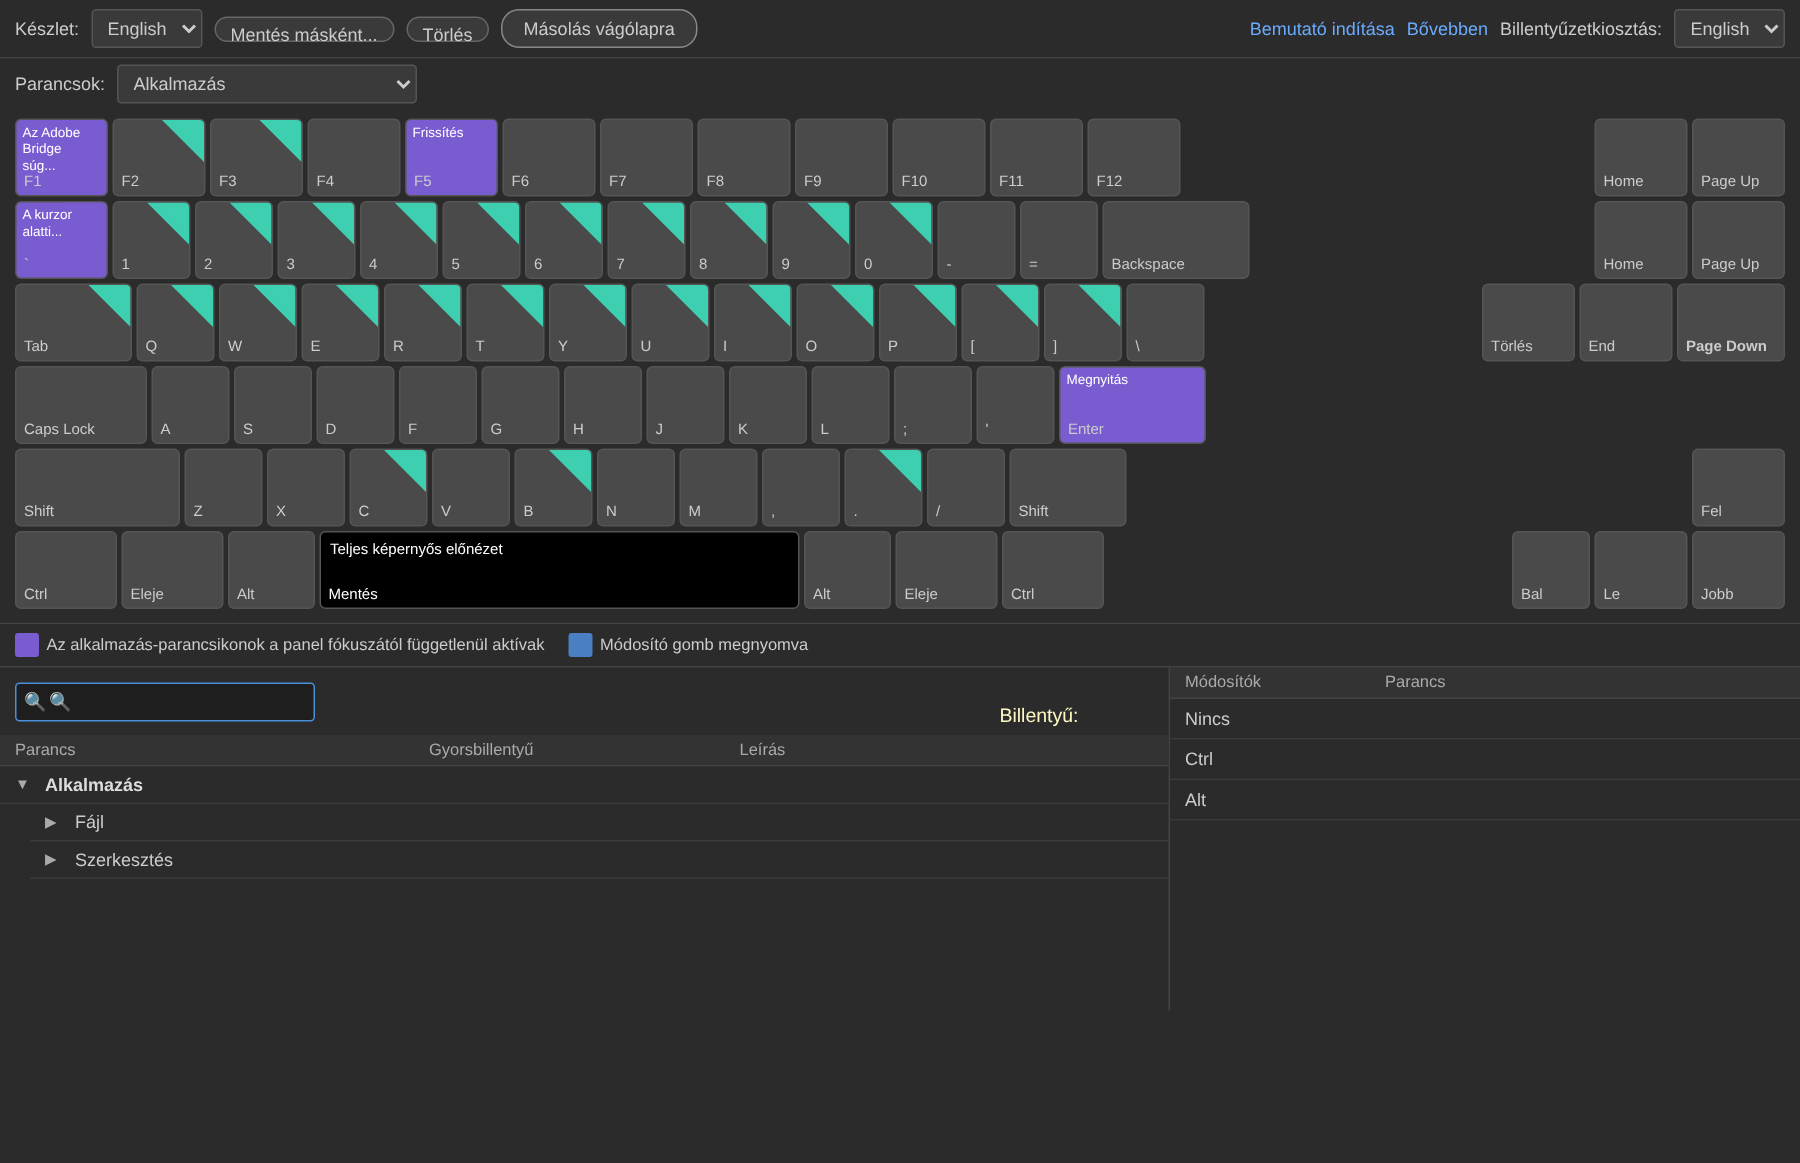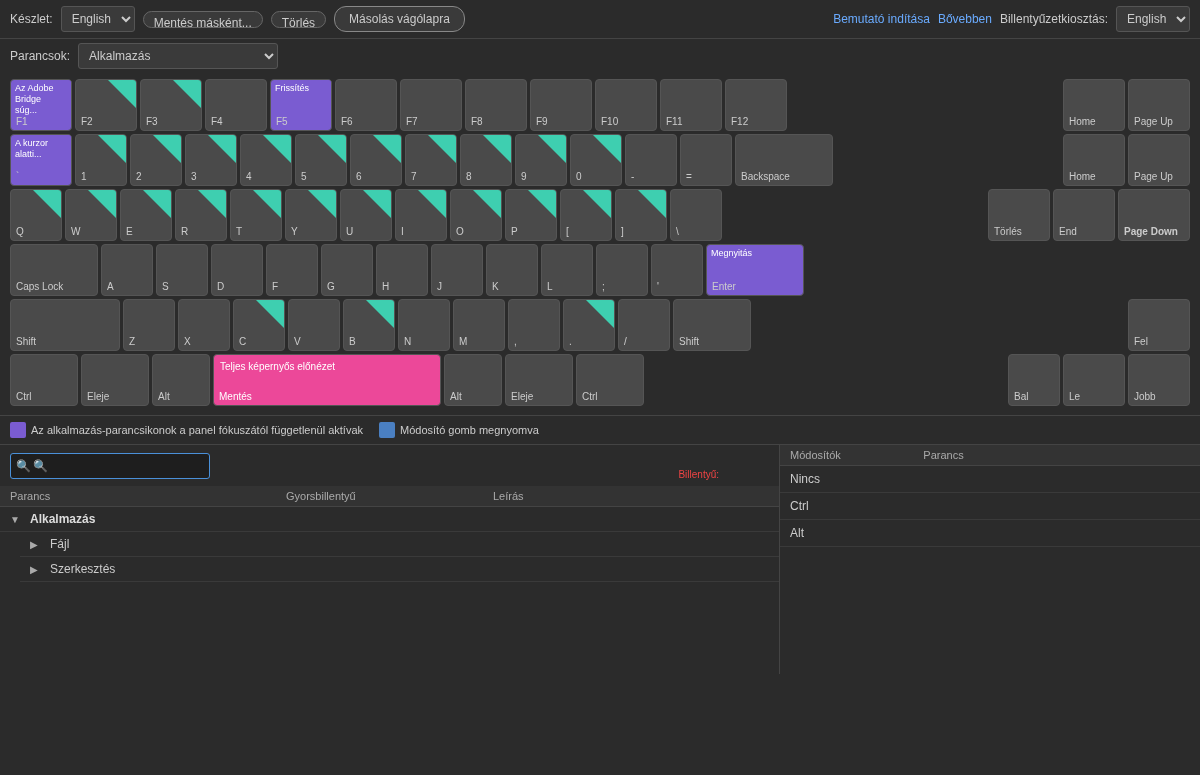--- a/index.html
+++ b/index.html
@@ -146,21 +146,21 @@
 
     .key-f1 { width: 62px; }
     .key-f2 { width: 62px; }
     .key-tab { width: 78px; }
     .key-capslock { width: 88px; }
     .key-shift-l { width: 110px; }
     .key-shift-r { width: 78px; }
     .key-ctrl { width: 68px; }
     .key-eleje { width: 68px; padding-left: 28px; }
     .key-alt { width: 58px; }
-    .key-space { width: 228px; background: #ec4899; }
+    .key-space { width: 320px; background: #000000; }
     .key-backspace { width: 98px; }
     .key-enter { width: 98px; }
     .key-enter-key {
       background: #7a5cd1;
     }
     .key-home { width: 62px; }
     .key-pageup { width: 62px; text-align: center; }
     .key-end { width: 62px; }
     .key-pagedown { width: 72px; font-weight: bold; }
     .key-torl { width: 62px; }
@@ -239,22 +239,22 @@
       border: 1px solid #4a90d9;
       color: #ccc;
       padding: 4px 6px 4px 22px;
       font-size: 12px;
       width: 200px;
       border-radius: 3px;
       height: 26px;
       outline: none;
     }
     .billentyű-label {
-      font-size: 10px;
-      color: #ef4444;
+      font-size: 13px;
+      color: #fef9c3;
       margin-left: auto;
       margin-right: 20px;
       margin-top: 18px;
     }
 
     .table-header {
       display: flex;
       background: #333;
       padding: 4px 10px;
       font-size: 11px;
@@ -457,20 +457,23 @@
     <div class="spacer"></div>
     <div class="key key-home" style="width:62px;">
       <span class="key-label">Home</span>
     </div>
     <div class="key key-pageup">
       <span class="key-label">Page Up</span>
     </div>
   </div>
 
   <div class="kb-row">
+    <div class="key key-tab tri-teal">
+      <span class="key-label">Tab</span>
+    </div>
     <div class="key tri-teal" style="width:52px;">
       <span class="key-label">Q</span>
     </div>
     <div class="key tri-teal" style="width:52px;">
       <span class="key-label">W</span>
     </div>
     <div class="key tri-teal" style="width:52px;">
       <span class="key-label">E</span>
     </div>
     <div class="key tri-teal" style="width:52px;">

